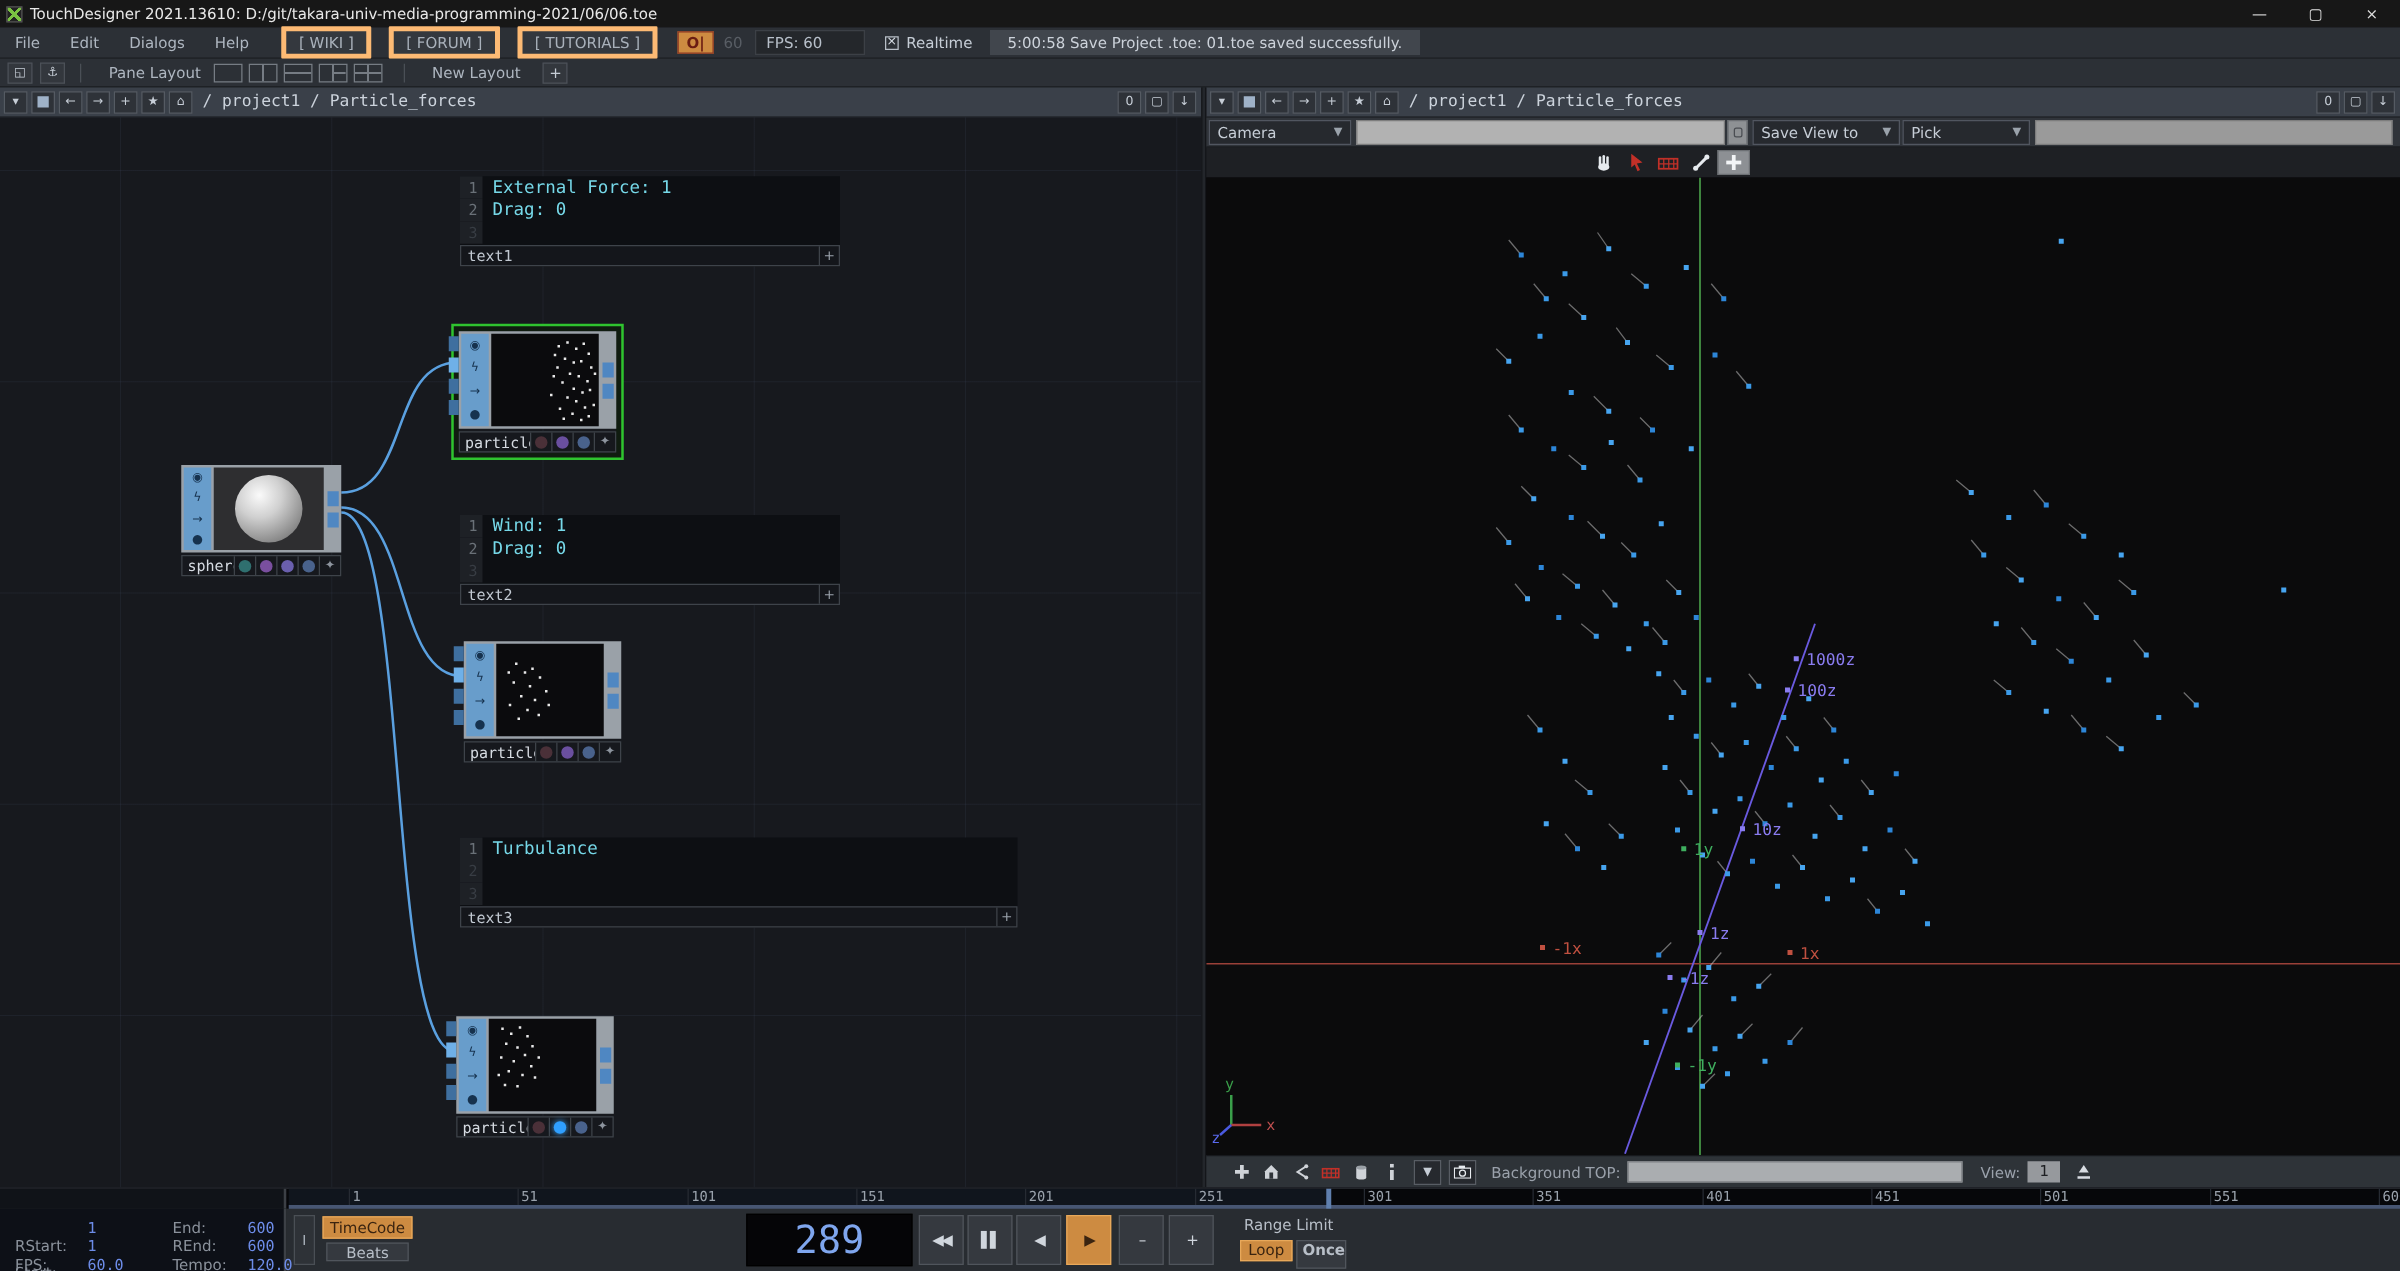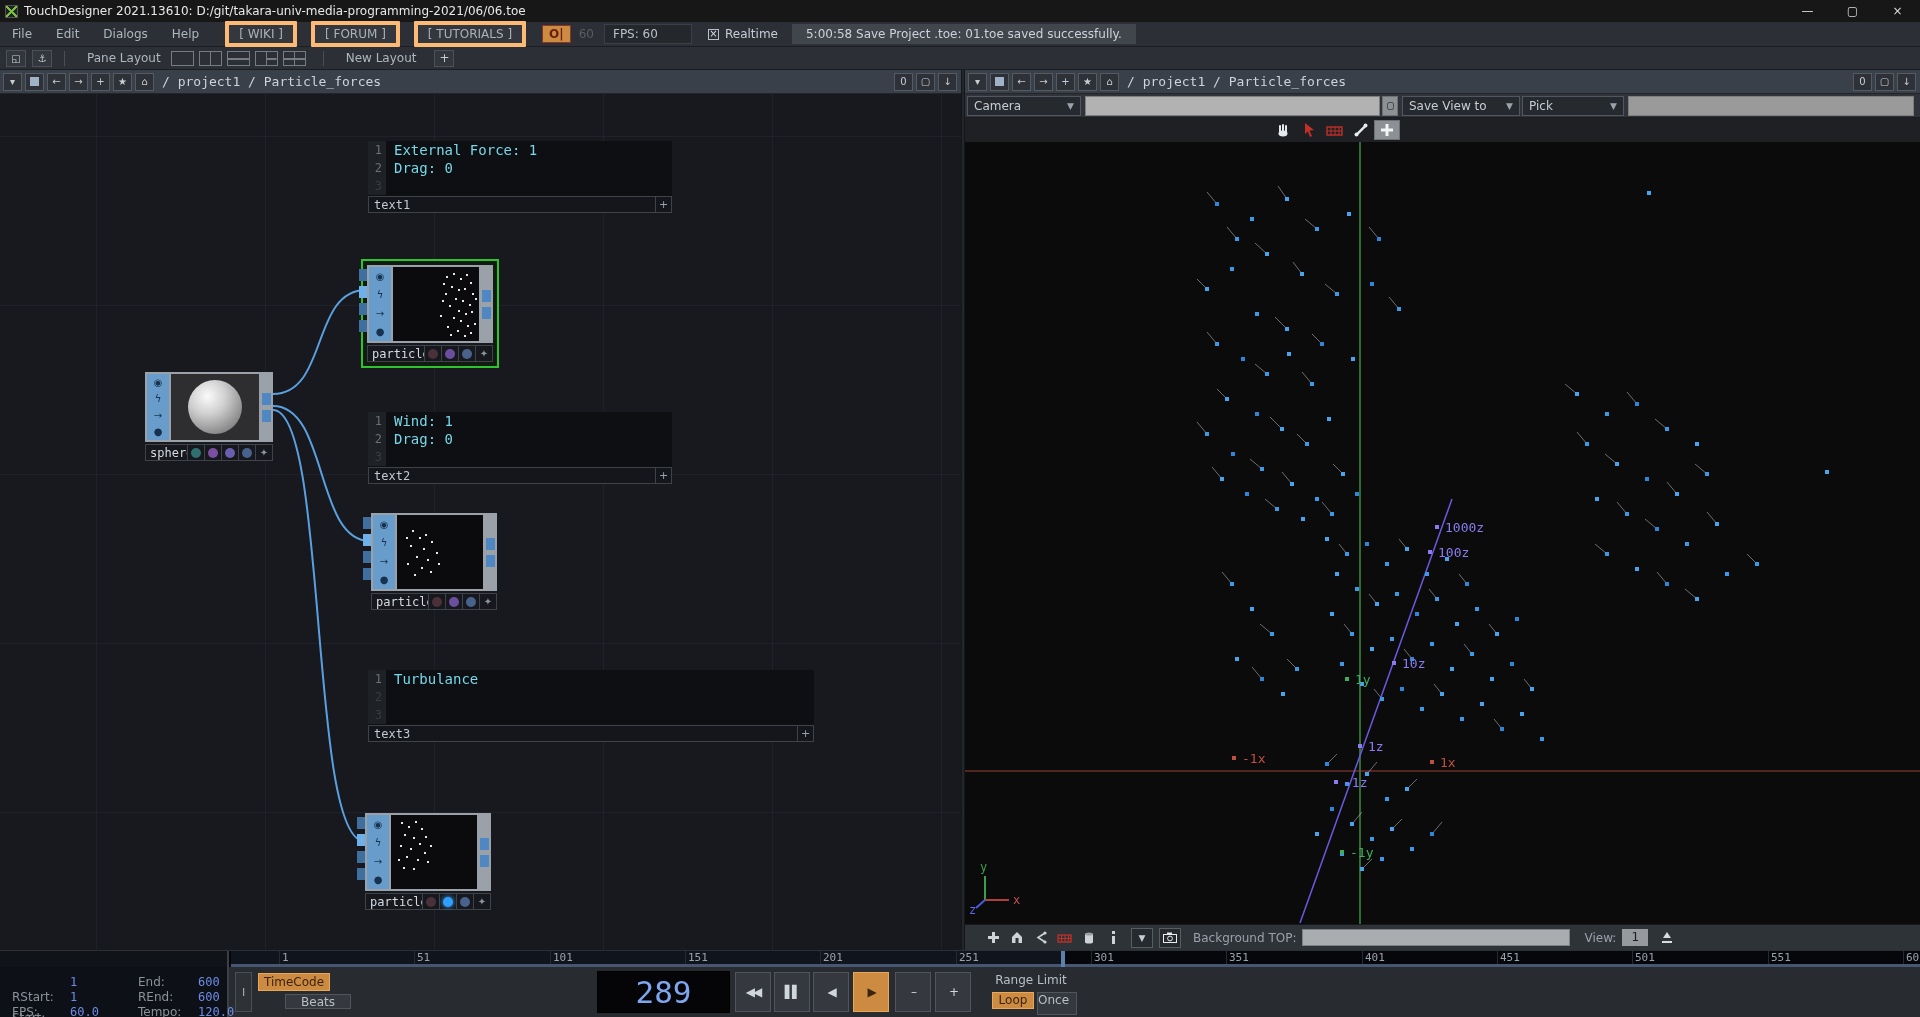--- a/index.html
+++ b/index.html
@@ -121,30 +121,30 @@
   .ruler-strip { position:absolute; left:231px; top:13px; width:1689px; height:4px; background:#475673; }
   .playhead { position:absolute; top:0; width:4px; height:17px; background:#5f7fae; }
 
   
   .transport { position:absolute; left:0; top:967px; width:1920px; height:50px; background:#282c31; }
   .info-block { position:absolute; left:0; top:0; width:229px; height:50px; background:#0d1017; border-right:2px solid #3c4046; font-size:12px; }
   .info-label { position:absolute; color:#8b929c; }
   .info-value { position:absolute; color:#6d8ce8; font-family:"DejaVu Sans Mono","Liberation Mono",monospace; }
   .i-btn { position:absolute; left:235px; top:5px; width:17px; height:40px; background:#2e3237; border:1px solid #4a4f55; color:#aab2bc; font-size:11px; display:flex; align-items:center; justify-content:center; }
   .tc-btn { position:absolute; left:258px; top:6px; width:72px; height:18px; background:#cd8b41; border:1px solid #e8a85a; color:#3a2410; font-size:12px; text-align:center; line-height:16px; }
-  .beats-btn { position:absolute; left:261px; top:27px; width:66px; height:15px; background:#35393f; border:1px solid #50555c; color:#b8bfc8; font-size:12px; text-align:center; line-height:15px;margin-left:24px; }
+  .beats-btn { position:absolute; left:261px; top:27px; width:66px; height:15px; background:#35393f; border:1px solid #50555c; color:#b8bfc8; font-size:12px; text-align:center; line-height:15px; }
   .tc-display { position:absolute; left:337px; top:4px; width:256px; height:42px; background:#050507; border:1px solid #000;
     color:#7fa6ee; font-family:"DejaVu Sans Mono","Liberation Mono",monospace; font-size:31px; display:flex; align-items:center; justify-content:center; }
   .frame-display { position:absolute; left:597px; top:4px; width:133px; height:42px; background:#050507; border:1px solid #000;
     color:#7fa6ee; font-family:"DejaVu Sans Mono","Liberation Mono",monospace; font-size:31px; display:flex; align-items:center; justify-content:center; }
   .t-btn { position:absolute; top:5px; width:36px; height:40px; background:#35393f; border:1px solid #50555c; color:#d0d6dd; font-size:12px; display:flex; align-items:center; justify-content:center; letter-spacing:-2px; }
   .t-btn.accent { background:#cd8b41; border-color:#e8a85a; color:#3a2410; }
   .range-label { position:absolute; left:986px; top:6px; width:90px; text-align:center; color:#b8bfc8; font-size:12px; }
   .loop-btn { position:absolute; left:992px; top:25px; width:42px; height:17px; background:#cd8b41; border:1px solid #e8a85a; color:#3a2410; font-size:12px; text-align:center; line-height:15px; }
-  .once-btn { position:absolute; left:1037px; top:25px; width:40px; height:23px; background:#35393f; border:1px solid #50555c; color:#b8bfc8; font-size:12px; text-align:left; line-height:15px; }
+  .once-btn { position:absolute; left:1037px; top:25px; width:40px; height:23px; background:#35393f; border:1px solid #50555c; color:#b8bfc8; font-size:12px; text-align:right; line-height:15px;font-weight:bold; }
 </style>
 </head>
 <body>
 
 <div class="app">
 
   <div class="titlebar">
     <div class="app-icon"></div>
     <span>TouchDesigner 2021.13610: D:/git/takara-univ-media-programming-2021/06/06.toe</span>
     <div class="win-controls" id="win-controls">

